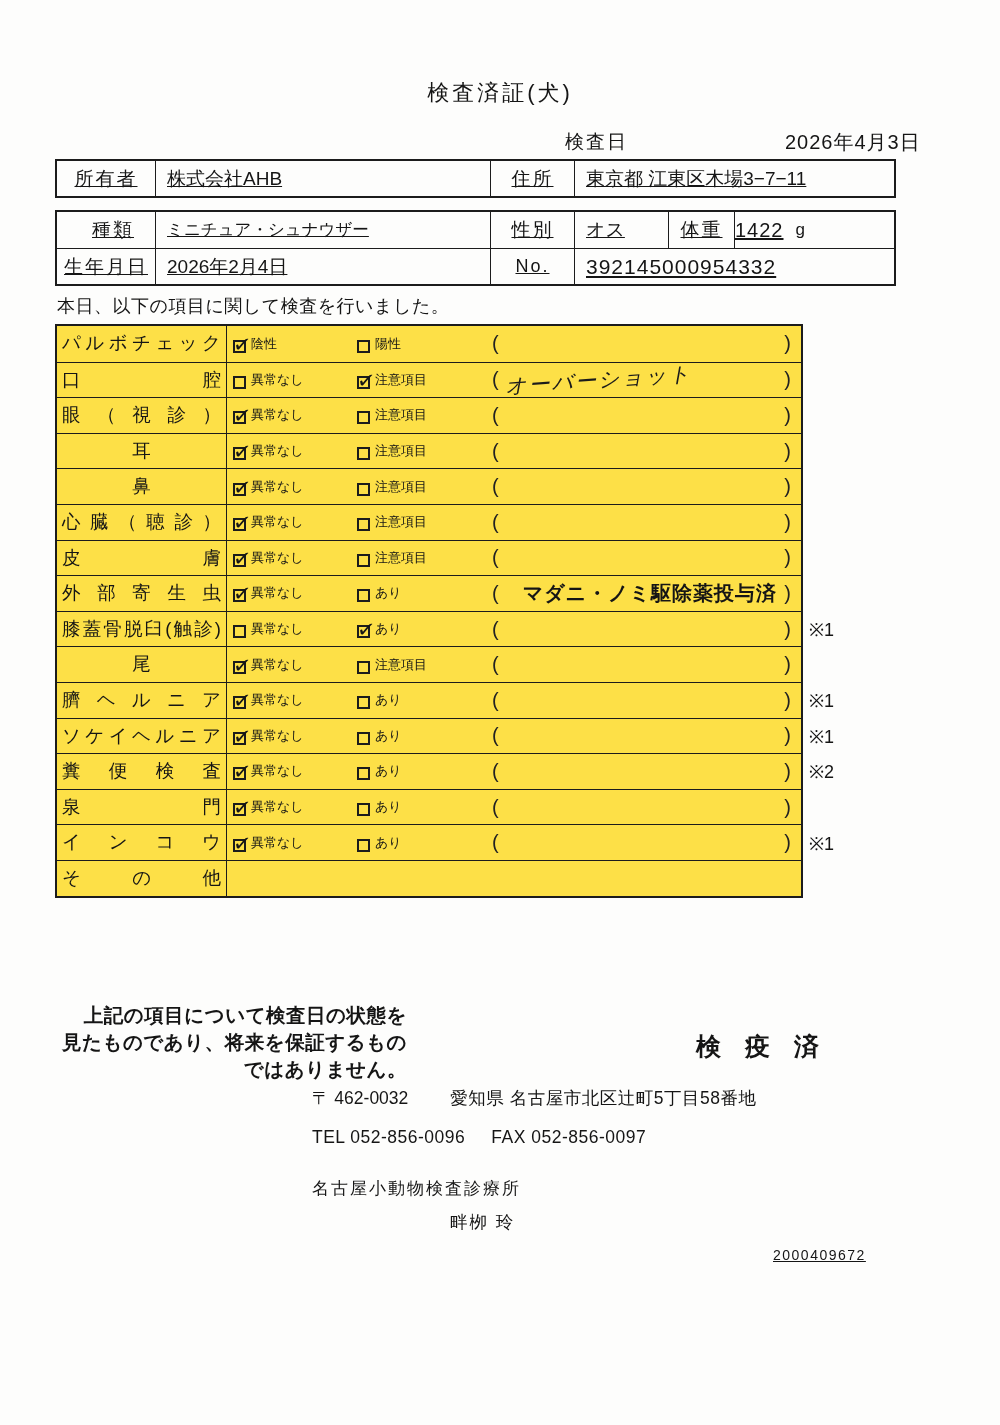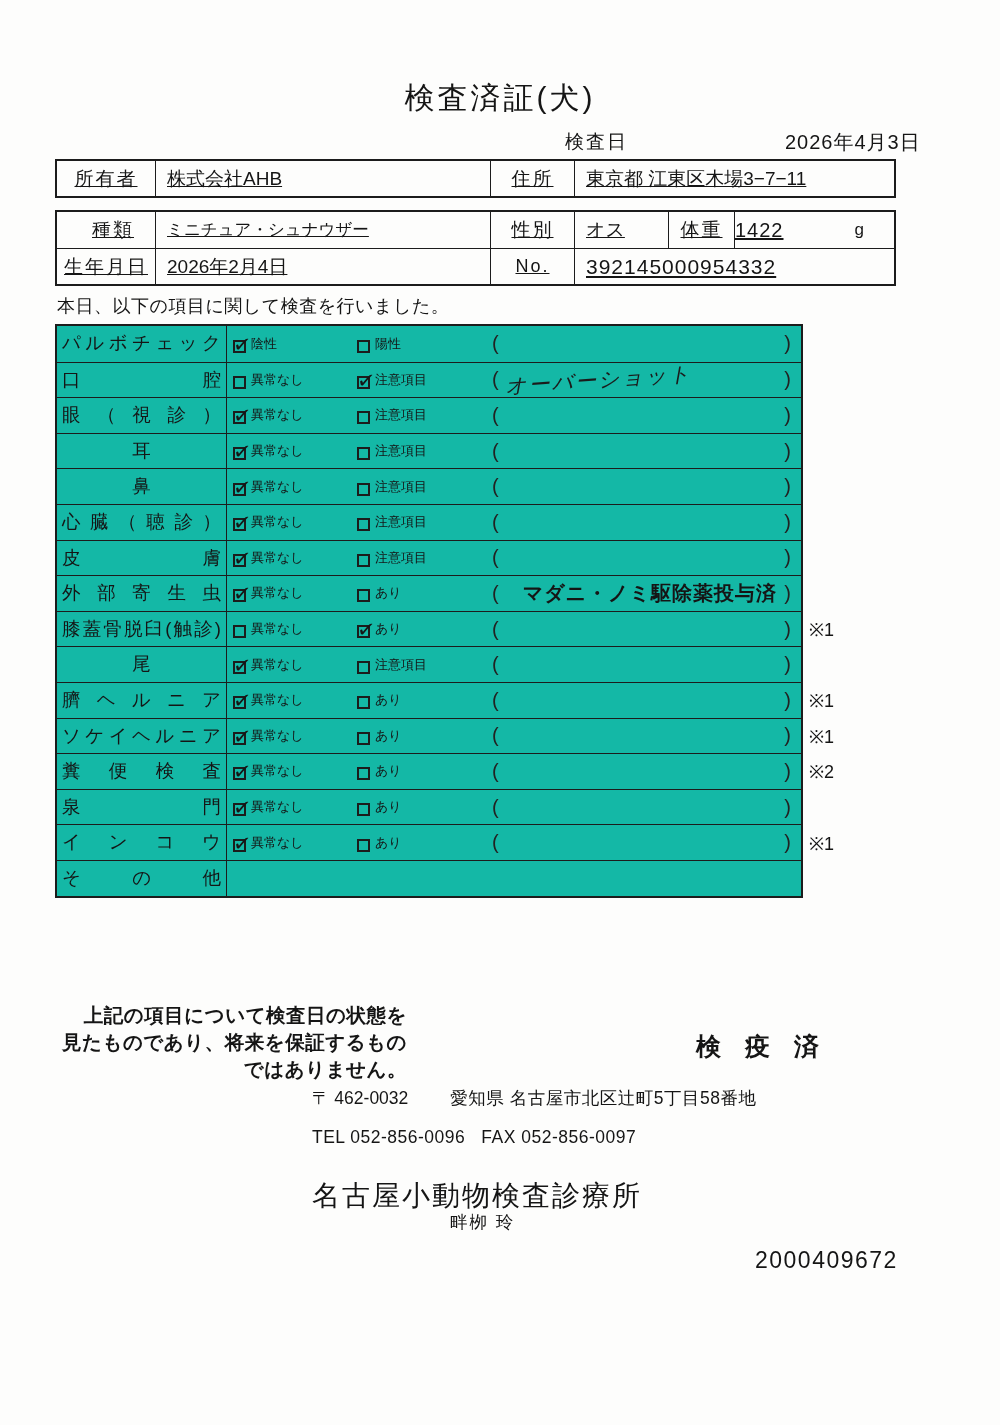--- a/index.html
+++ b/index.html
@@ -10,21 +10,21 @@
     width: 1000px;
     height: 1425px;
     background: #fdfdfc;
     overflow: hidden;
   }
 
   
   .doc-title {
     position: absolute; left: 0; right: 0; top: 78px;
     text-align: center;
-    font-size: 30px; font-weight: 500; letter-spacing: 3px;
+    font-size: 22px; font-weight: 500; letter-spacing: 3px;
   }
   .date-row { position: absolute; left: 0; top: 129px; width: 100%; height: 26px; }
   .date-label { position: absolute; left: 565px; font-size: 19px; letter-spacing: 2px; }
   .date-value { position: absolute; left: 785px; font-size: 20px; letter-spacing: 1px; }
 
   
   .info-table {
     position: absolute; left: 55px; width: 841px;
     border: 2px solid #1c1c1c; background: #fdfdfc;
   }
@@ -40,33 +40,33 @@
   .cell.lab { justify-content: center; border-right: 1.5px solid #1c1c1c; letter-spacing: 2px; }
   .cell.val { padding-left: 11px; border-right: 1.5px solid #1c1c1c; }
   .cell.end { border-right: none; }
   .w-lab1 { width: 99px; }
   .w-val1 { width: 335px; }
   .w-lab2 { width: 84px; }
   .w-sexval { width: 94px; }
   .w-wlab { width: 66px; }
   .flex1 { flex: 1; }
   .breed { font-size: 16.5px; }
-  .weight-cell { display:flex; align-items:center; justify-content:space-between; padding-right: 16px; }
+  .weight-cell { display:flex; align-items:center; justify-content:flex-start; padding-right: 4px; }
   .weight-num { font-size: 20px; letter-spacing: 1px; }
   .weight-unit { font-size: 17px; margin-left: 12px; margin-right: 14px; }
   .no-cell { justify-content: center; font-size: 18px; }
   .idnum { font-size: 21px; letter-spacing: 1px; }
   .spread2 { letter-spacing: 14px; text-indent: 14px; }
 
   .intro-line { position: absolute; left: 57px; top: 294px; font-size: 18px; letter-spacing: 0.5px; }
 
   
   .checklist {
     position: absolute; left: 55px; top: 324px; width: 748px;
-    border: 2px solid #1c1c1c; background:#14b8a6;
+    border: 2px solid #1c1c1c; background:#fde047;
   }
   .chk-row { display: flex; height: 35.6px; position: relative; }
   .chk-row + .chk-row { border-top: 1px solid #1c1c1c; }
   .item-label {
     width: 170px; border-right: 1.5px solid #1c1c1c;
     font-size: 18.5px; line-height: 34px;
     padding: 0 5px;
     text-align: justify; text-align-last: justify;
     overflow: hidden; white-space: nowrap;
   }
@@ -106,24 +106,24 @@
     position: absolute; left: 62px; top: 1002px;
     font-size: 19.5px; font-weight: bold; line-height: 27px; letter-spacing: 0.5px; text-align: right;
   }
   .stamp {
     position: absolute; left: 696px; top: 1030px;
     font-size: 25px; font-weight: bold; letter-spacing: 24px; white-space: nowrap;
   }
   .postal-line { position: absolute; left: 312px; top: 1086px; font-size: 17.5px; }
   .postal-line .addr { margin-left: 42px; letter-spacing: 0.5px; margin-top: 38px; }
   .tel-line { position: absolute; left: 312px; top: 1127px; font-size: 17.5px; letter-spacing: 0.5px; }
-  .tel-line .fax { margin-left: 16px; }
-  .clinic-name { position: absolute; left: 312px; top: 1177px; font-size: 28px; letter-spacing: 2px; }
+  .tel-line .fax { margin-left: 26px; }
+  .clinic-name { position: absolute; left: 312px; top: 1177px; font-size: 17px; letter-spacing: 2px; }
   .examiner { position: absolute; left: 450px; top: 1210px; font-size: 17.5px; letter-spacing: 2px; }
-  .serial { position: absolute; left: 755px; top: 1247px; font-size: 23px; letter-spacing: 1.5px; }
+  .serial { position: absolute; left: 773px; top: 1247px; font-size: 14px; letter-spacing: 1.5px; text-decoration: underline; }
 </style>
 </head>
 <body>
 
 <div class="sheet">
 
   <div class="doc-title">検査済証(犬)</div>
 
   <div class="date-row">
     <span class="date-label">検査日</span>

